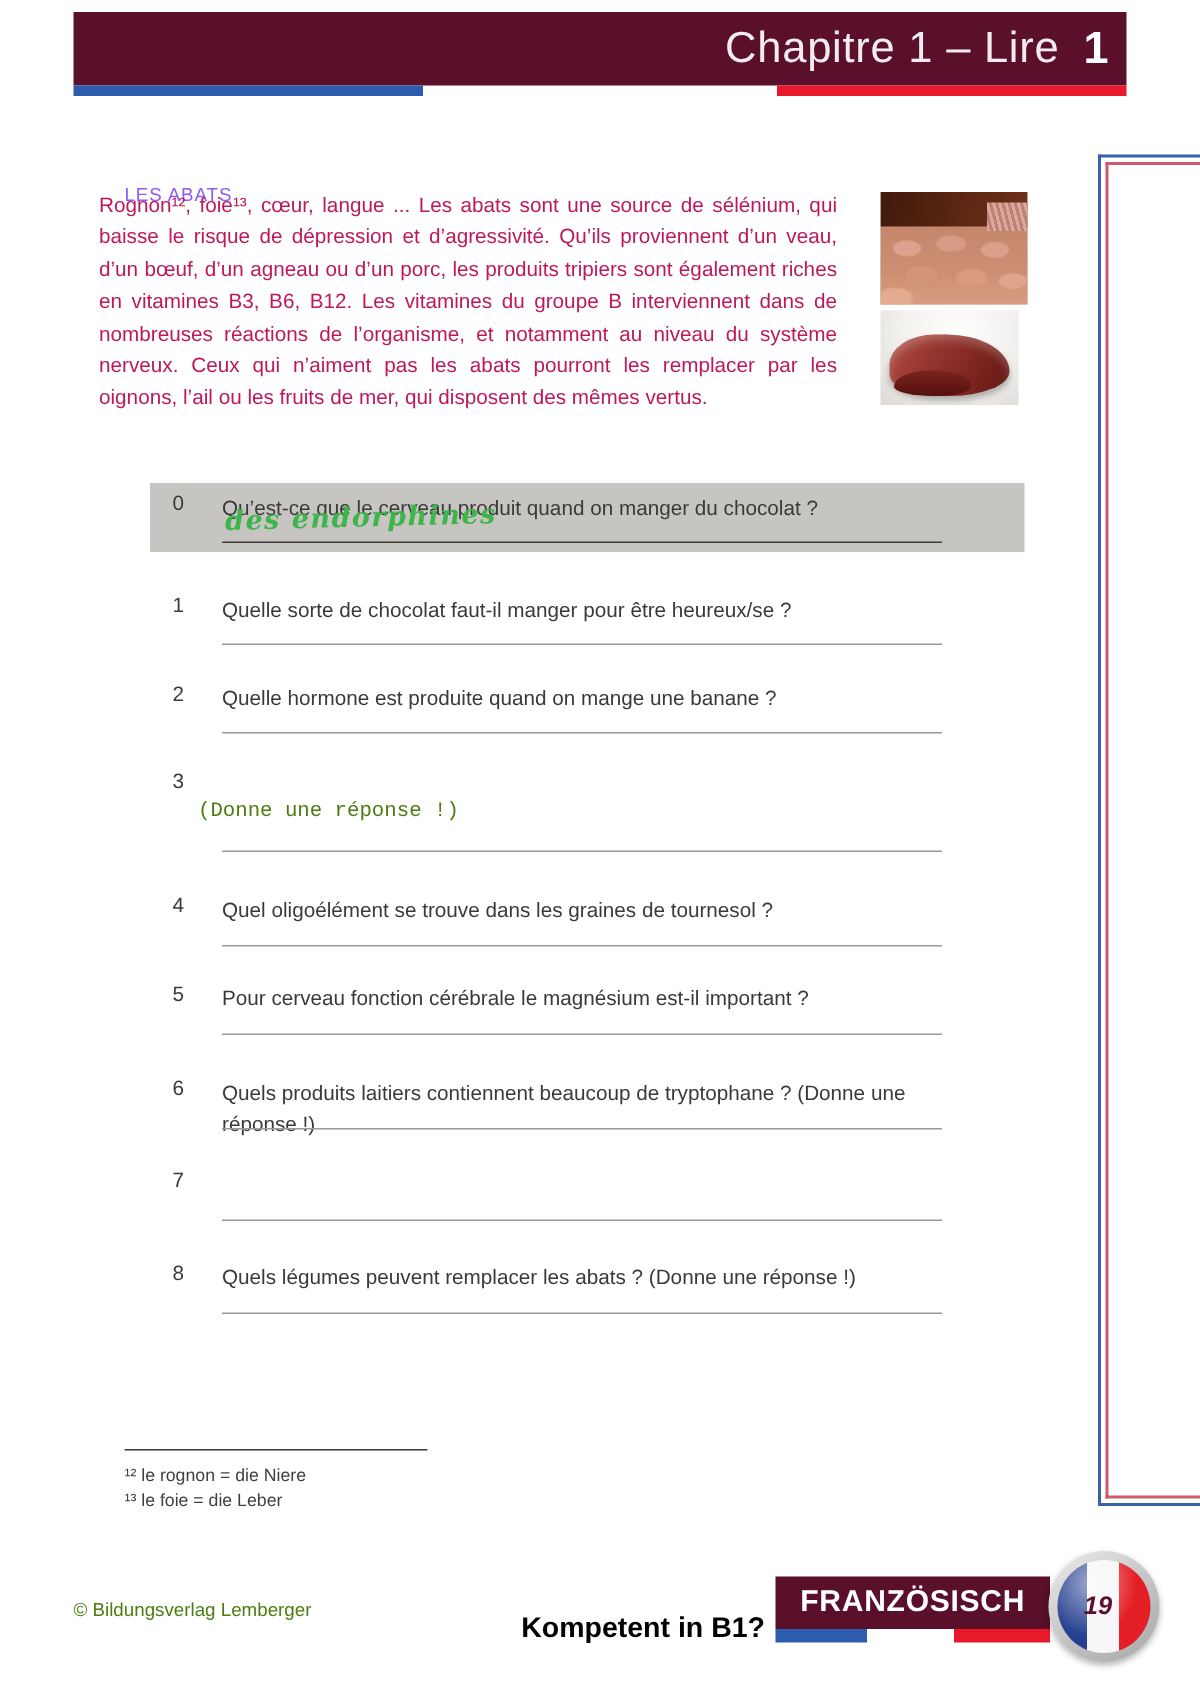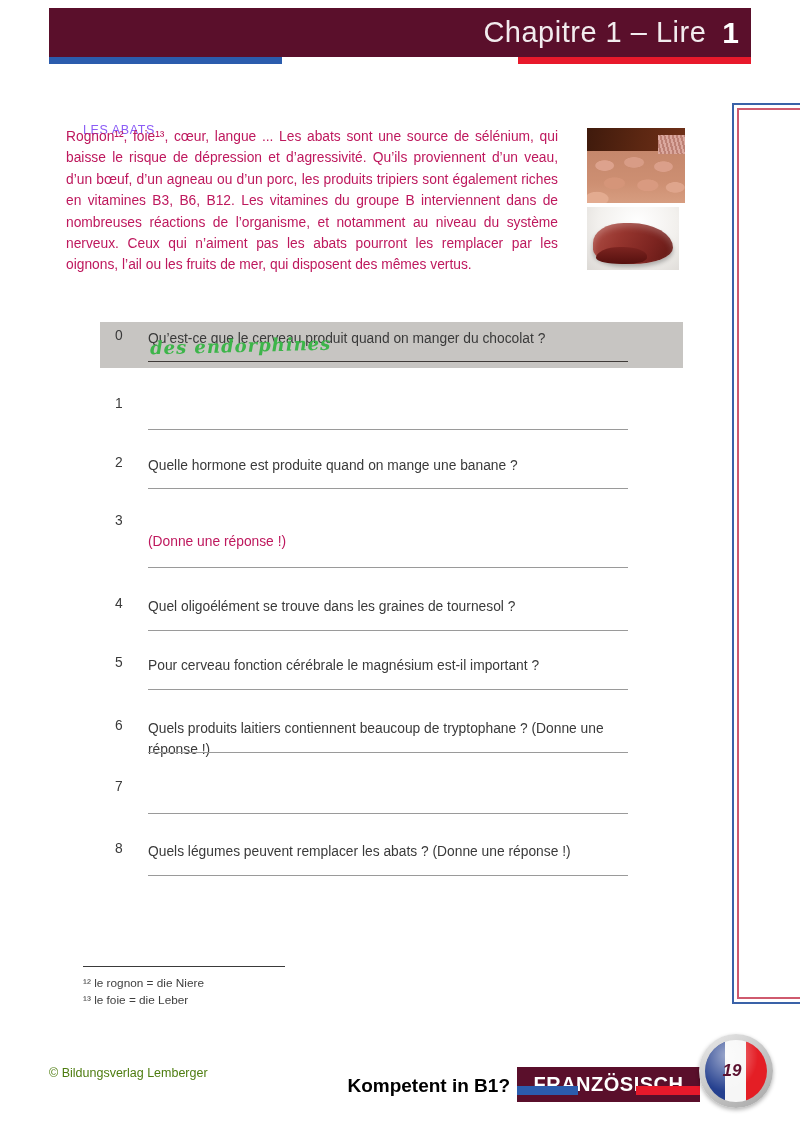--- a/index.html
+++ b/index.html
@@ -56,41 +56,41 @@
     background:linear-gradient(120deg,#b05148 0%,#96352e 35%,#7c2420 70%,#5f1713 100%);
     border-radius:42% 58% 55% 45% / 55% 68% 45% 40%;
     box-shadow:inset 0 4px 6px rgba(255,255,255,.22),0 3px 4px rgba(0,0,0,.28);}
   .p2-fold{position:absolute;left:10%;top:64%;width:55%;height:26%;
     background:linear-gradient(180deg,#7c2420,#55100e);
     border-radius:50% 50% 45% 55% / 70% 60% 40% 40%;}
   
   .qrow{position:absolute;left:100px;width:540px;}
   .qnum{position:absolute;left:15px;top:0;font-size:13.8px;color:#3a3a3a;}
   .qtext{position:absolute;left:48px;top:0;width:486px;font-size:13.8px;color:#3a3a3a;line-height:21px;}
-  .qnote{position:absolute;left:48px;top:21px;font-size:13.8px;color:#be185d;}
+  .qnote{position:absolute;left:32px;top:21px;font-size:13.8px;color:#4d7c0f;font-family:Liberation Mono, monospace;}
   .qline{position:absolute;left:48px;width:480px;border-bottom:1.5px solid #9a9a9a;}
   .example-box{position:absolute;left:100px;top:322px;width:583px;height:46px;background:#c7c5c2;}
   .example-box .qnum{top:6px;}
   .example-box .qtext{top:6px;}
   .ex-line{position:absolute;left:48px;top:39px;width:480px;border-bottom:1.5px solid #3f3b38;}
   .answer-script{
     position:absolute;left:50px;top:13px;
     font-family:"DejaVu Serif",serif;font-style:italic;font-weight:700;
     font-size:18px;color:#3db54a;letter-spacing:1px;transform:rotate(-1.5deg);
   }
   
   .fn-rule{position:absolute;left:83px;top:966px;width:202px;border-top:1.5px solid #3a3a3a;}
   .footnote{position:absolute;left:83px;font-size:11.8px;color:#3f3f3f;}
   .fn-1{top:976px;} .fn-2{top:993px;}
   
   .copyright{position:absolute;left:49px;top:1066px;font-size:12.5px;color:#4d7c0f;}
   .series-title{position:absolute;left:250px;top:1075px;width:260px;text-align:right;
     font-size:19px;font-weight:700;color:#000000;}
   .subject-box{position:absolute;left:517px;top:1051px;width:183px;height:35px;background:#5a0f2b;
-    display:flex;align-items:center;justify-content:center;margin-top:16px;}
+    display:flex;align-items:center;justify-content:center;}
   .subject-label{color:#ffffff;font-size:20px;font-weight:700;letter-spacing:.5px;}
   .stripe-blue-bottom{position:absolute;left:517px;top:1086px;width:61px;height:9px;background:#2b5cad;}
   .stripe-red-bottom{position:absolute;left:636px;top:1086px;width:64px;height:9px;background:#e8192b;}
   .page-badge{position:absolute;left:699px;top:1034px;width:74px;height:74px;border-radius:50%;
     background:linear-gradient(145deg,#ececec 0%,#c2c2c2 55%,#a8a8a8 100%);
     box-shadow:0 2px 4px rgba(0,0,0,.3);}
   .badge-flag{position:absolute;left:6px;top:6px;width:62px;height:62px;border-radius:50%;overflow:hidden;
     background:linear-gradient(90deg,#25408f 0 32%,#f6f6f6 32% 66%,#e41e25 66% 100%);font-style:italic;}
   .badge-sheen{position:absolute;left:0;top:0;width:100%;height:100%;border-radius:50%;
     background:radial-gradient(ellipse at 35% 25%,rgba(255,255,255,.55) 0%,rgba(255,255,255,0) 55%);}
@@ -128,20 +128,21 @@
 
   <div class="example-box">
     <span class="qnum">0</span>
     <span class="qtext">Qu’est-ce que le cerveau produit quand on manger du chocolat ?</span>
     <span class="answer-script">des endorphines</span>
     <div class="ex-line"></div>
   </div>
 
   <div class="qrow" style="top:396px;height:40px;">
     <span class="qnum">1</span>
+    <span class="qtext">Quelle sorte de chocolat faut-il manger pour être heureux/se ?</span>
     <div class="qline" style="top:33px;"></div>
   </div>
 
   <div class="qrow" style="top:455px;height:40px;">
     <span class="qnum">2</span>
     <span class="qtext">Quelle hormone est produite quand on mange une banane ?</span>
     <div class="qline" style="top:33px;"></div>
   </div>
 
   <div class="qrow" style="top:513px;height:60px;">

